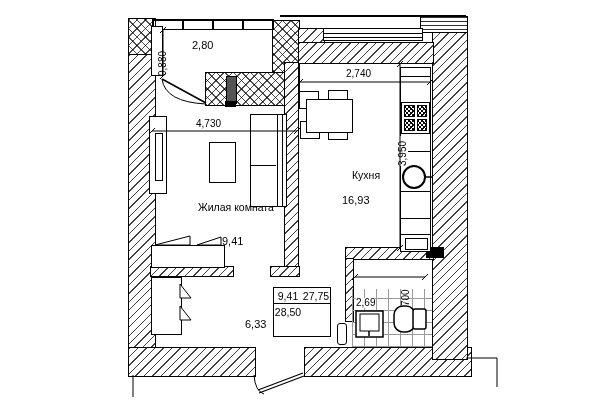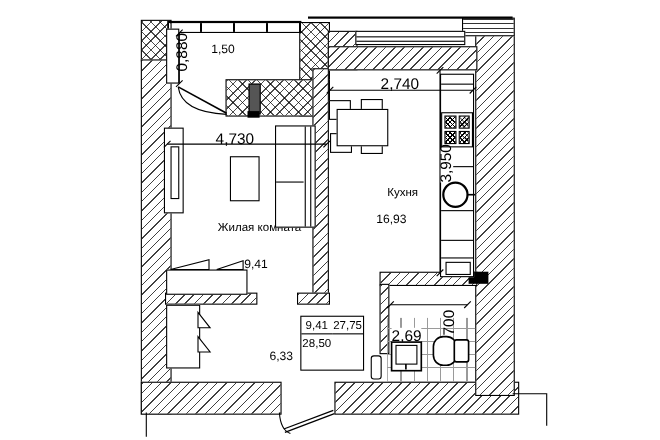--- a/index.html
+++ b/index.html
@@ -13,21 +13,21 @@
       background-image:repeating-linear-gradient(135deg,rgba(0,0,0,.7) 0 1px,transparent 1px 6px),
                        repeating-linear-gradient(45deg,rgba(0,0,0,.7) 0 1px,transparent 1px 6px);}
   .hh{border:1px solid #000;background-color:#fff;
       background-image:repeating-linear-gradient(180deg,rgba(0,0,0,.8) 0 1px,transparent 1px 4px);}
   .tiles{background-image:repeating-linear-gradient(0deg,#9a9a9a 0 1px,transparent 1px 12px),
                           repeating-linear-gradient(90deg,#9a9a9a 0 1px,transparent 1px 12px);}
   .furn{border:1.5px solid #000;background:#fff;box-sizing:border-box;}
   .hairline-h{position:absolute;left:0;right:0;height:1px;background:#000;}
   .hairline-v{position:absolute;top:0;bottom:0;width:1px;background:#000;}
   .lbl{position:absolute;white-space:nowrap;line-height:1;}
-  .dim{font-size:14px;text-align:right;}
+  .dim{font-size:10px;}
   .area{font-size:11px;}
   .room{font-size:10.5px;padding-left:12px;}
   .rot{writing-mode:vertical-rl;transform:rotate(180deg);}
   .burner{border:1px solid #000;
       background-image:repeating-linear-gradient(45deg,#000 0 1px,transparent 1px 3px),
                        repeating-linear-gradient(135deg,#000 0 1px,transparent 1px 3px);}
   svg{pointer-events:none;}
 </style>
 </head>
 <body>
@@ -55,21 +55,21 @@
               background:repeating-linear-gradient(90deg,#000 0 2px,transparent 2px 30px);"></div>
   <div class="abs" style="left:280px;top:15px;width:186px;height:1.5px;background:#000;"></div>
   <div class="abs furn" style="left:323px;top:28px;width:100px;height:13px;">
     <div class="hairline-h" style="top:4px;"></div>
     <div class="hairline-h" style="top:8px;"></div>
   </div>
   <div class="abs furn" style="left:151px;top:26px;width:12px;height:50px;"></div>
   <div class="abs" style="left:226px;top:76px;width:9px;height:26px;background:#555;border:1px solid #000;"></div>
   <div class="abs" style="left:225px;top:101px;width:11px;height:6px;background:#000;"></div>
 
-  <div class="lbl area" style="left:192px;top:40px;">1,50</div>
+  <div class="lbl area" style="left:192px;top:40px;">2,80</div>
   <div class="lbl dim rot" style="left:158px;top:30px;height:46px;">0,880</div>
 
   <div class="lbl dim" style="left:196px;top:119px;">4,730</div>
   <div class="lbl room" style="left:186px;top:202px;">Жилая комната</div>
   <div class="lbl area" style="left:222px;top:236px;">9,41</div>
 
   <div class="abs furn" style="left:149px;top:116px;width:18px;height:78px;">
     <div class="abs" style="left:5px;top:16px;width:6px;height:46px;border:1px solid #000;"></div>
   </div>
   <div class="abs furn" style="left:209px;top:142px;width:27px;height:41px;"></div>

